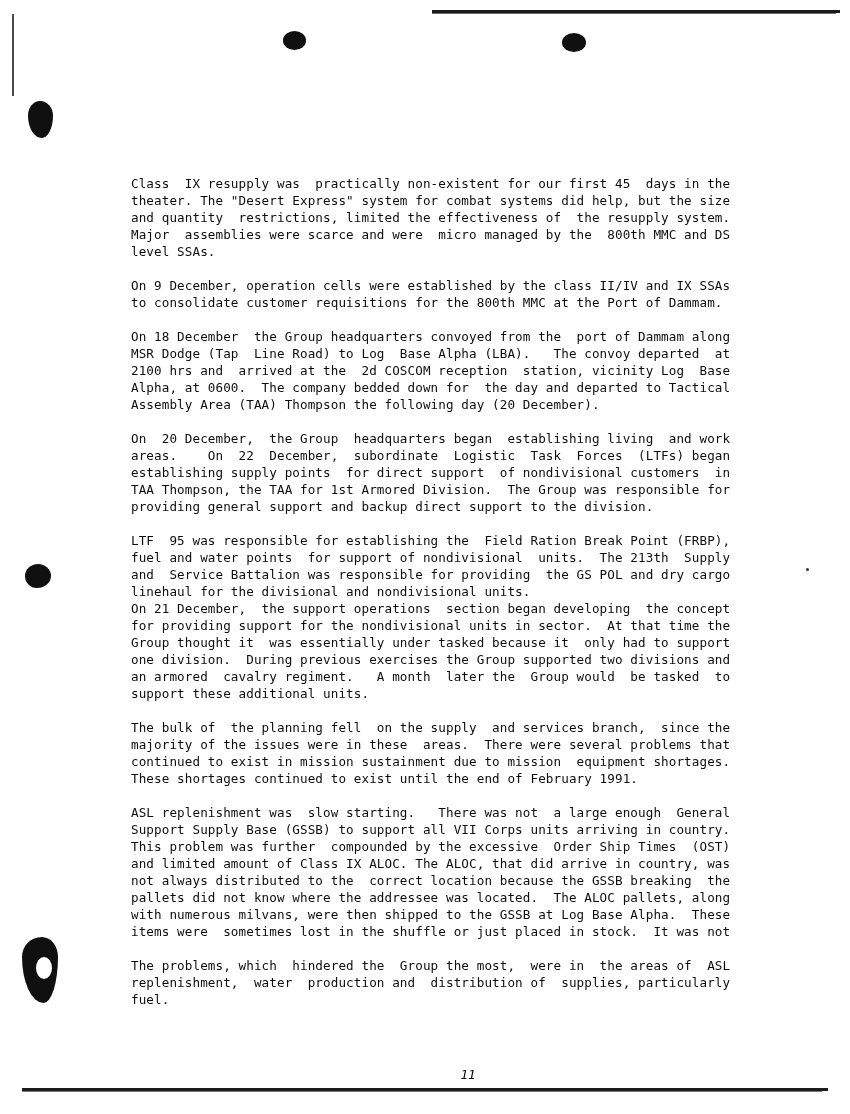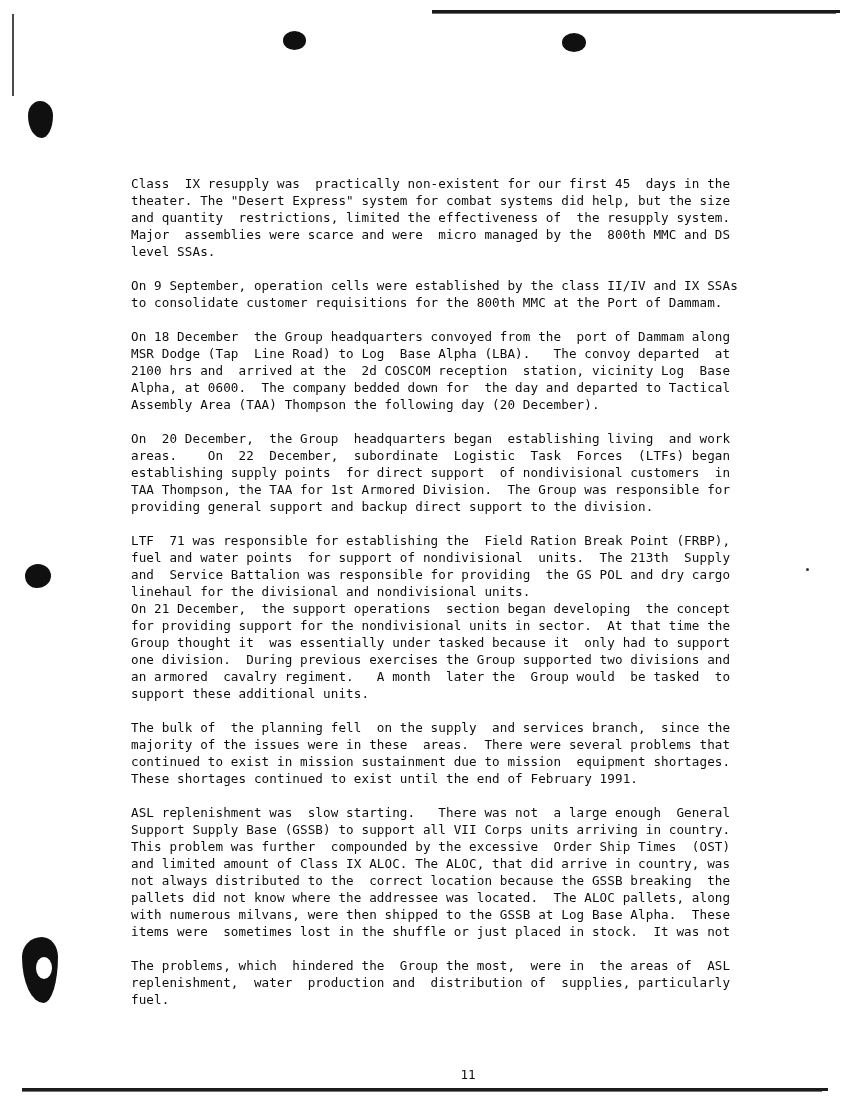--- a/index.html
+++ b/index.html
@@ -120,20 +120,21 @@
   }
   .page-number {
     position: absolute;
     left: 0;
     top: 892px;
     width: 674px;
     text-align: center;
     font-size: 12.6px;
     color: #0d0d0d;
     font-family: "DejaVu Sans Mono", monospace;
+    font-style: italic;
   }
 </style>
 </head>
 <body>
 
 <div class="scan-top-line"></div>
 <div class="scan-top-line2"></div>
 <div class="scan-left-edge"></div>
 <div class="scan-bottom-line"></div>
 <div class="scan-bottom-line2"></div>
@@ -144,33 +145,33 @@
 <div class="blob blob-d"></div>
 <div class="blob blob-e"></div>
 <div class="speck speck-1"></div>
 
 <div class="doc-body">
   <p class="para">Class  IX resupply was  practically non-existent for our first 45  days in the
 theater. The "Desert Express" system for combat systems did help, but the size
 and quantity  restrictions, limited the effectiveness of  the resupply system.
 Major  assemblies were scarce and were  micro managed by the  800th MMC and DS
 level SSAs.</p>
-  <p class="para">On 9 September, operation cells were established by the class II/IV and IX SSAs
+  <p class="para">On 9 December, operation cells were established by the class II/IV and IX SSAs
 to consolidate customer requisitions for the 800th MMC at the Port of Dammam.</p>
   <p class="para">On 18 December  the Group headquarters convoyed from the  port of Dammam along
 MSR Dodge (Tap  Line Road) to Log  Base Alpha (LBA).   The convoy departed  at
 2100 hrs and  arrived at the  2d COSCOM reception  station, vicinity Log  Base
 Alpha, at 0600.  The company bedded down for  the day and departed to Tactical
 Assembly Area (TAA) Thompson the following day (20 December).</p>
   <p class="para">On  20 December,  the Group  headquarters began  establishing living  and work
 areas.    On  22  December,  subordinate  Logistic  Task  Forces  (LTFs) began
 establishing supply points  for direct support  of nondivisional customers  in
 TAA Thompson, the TAA for 1st Armored Division.  The Group was responsible for
 providing general support and backup direct support to the division.</p>
-  <p class="para tight">LTF  71 was responsible for establishing the  Field Ration Break Point (FRBP),
+  <p class="para tight">LTF  95 was responsible for establishing the  Field Ration Break Point (FRBP),
 fuel and water points  for support of nondivisional  units.  The 213th  Supply
 and  Service Battalion was responsible for providing  the GS POL and dry cargo
 linehaul for the divisional and nondivisional units.</p>
   <p class="para">On 21 December,  the support operations  section began developing  the concept
 for providing support for the nondivisional units in sector.  At that time the
 Group thought it  was essentially under tasked because it  only had to support
 one division.  During previous exercises the Group supported two divisions and
 an armored  cavalry regiment.   A month  later the  Group would  be tasked  to
 support these additional units.</p>
   <p class="para">The bulk of  the planning fell  on the supply  and services branch,  since the

